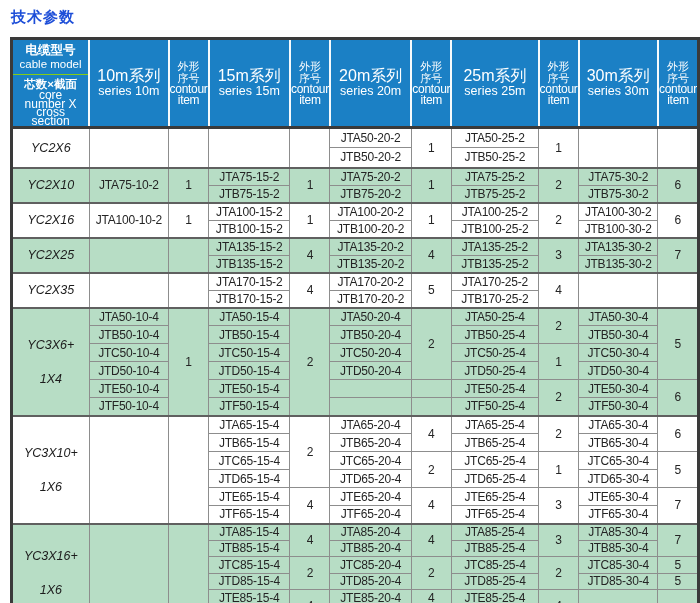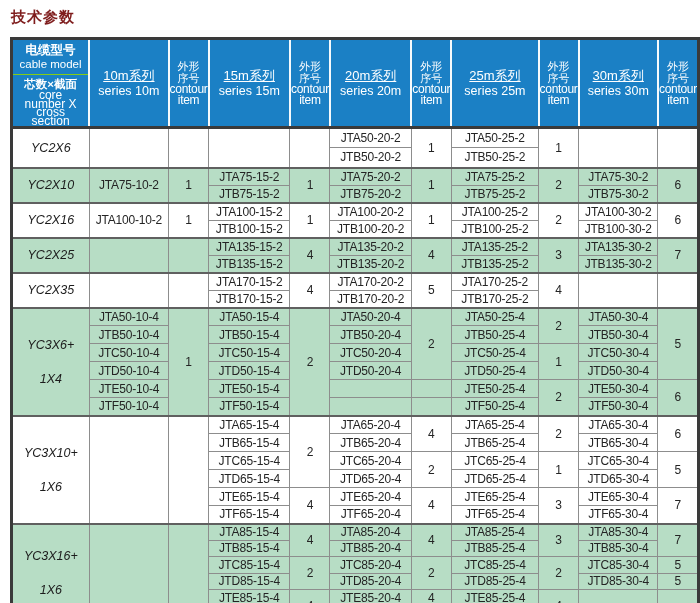--- a/index.html
+++ b/index.html
@@ -2,36 +2,36 @@
 <html><head>
 <meta charset="utf-8">
 <style>
   html,body { margin:0; padding:0; background:#fff; }
   .page {
     position:relative; width:700px; height:603px; background:#ffffff;
     font-family:"Liberation Sans", sans-serif; overflow:hidden;
   }
   .title {
     margin:0; padding:8px 0 0 11px;
-    font-size:15px; font-weight:bold; color:#7f1d1d; letter-spacing:1px;
+    font-size:15px; font-weight:bold; color:#1d4ed8; letter-spacing:1px;
   }
   table {
     border-collapse:collapse; table-layout:fixed;
     margin:10px 0 0 10px;
     border:3px solid #3a3a3a;
   }
   th, td {
     padding:0; text-align:center; vertical-align:middle; overflow:hidden;
   }
   thead tr { height:66px; }
   th {
     background:#1b80c5; color:#ffffff; font-weight:normal;
     border:2px solid #f6fafc; border-bottom:3px solid #3a3a3a;
   }
-  .h-zh  { font-size:13px;   line-height:17px;text-decoration:underline; }
+  .h-zh  { font-size:16px;   line-height:17px; }
   .h-en  { font-size:12.5px; line-height:15px; }
   .ct-zh { font-size:11px;   line-height:12px; }
   .ct-en { font-size:12px;   line-height:11px; letter-spacing:-0.3px; }
   .hm-top { padding:3px 0 3px; border-bottom:1px solid #84cc16; }
   .hm-zh  { font-size:12.5px; font-weight:bold; line-height:15px; }
   .hm-en  { font-size:11.5px; line-height:13px; }
   .hm-bot { padding:2px 4px 1px; }
   .hm-zh2 { font-size:11.5px; font-weight:bold; line-height:14px; }
   .hm-en-sm { font-size:12px; line-height:8.5px; }
   td {

